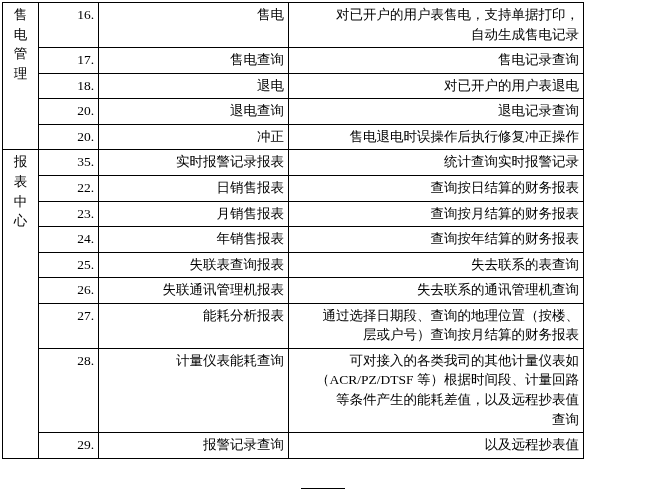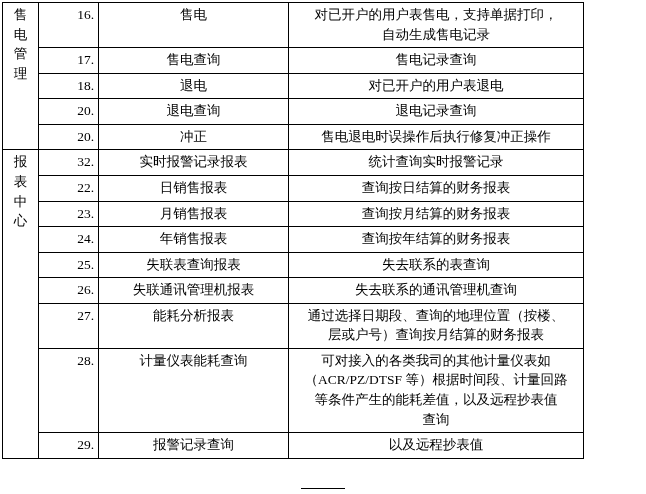--- a/index.html
+++ b/index.html
@@ -51,25 +51,25 @@
   }
   td.group-cell .gchar {
     display: block;
   }
   td.num-cell {
     text-align: right;
     font-size: 13.5px;
     padding-top: 3px;
   }
   td.name-cell {
-    text-align: center;
+    text-align: right;
     padding-left: 8px;
   }
   td.desc-cell {
-    text-align: center;
+    text-align: right;
     padding-left: 8px;
   }
   .desc-line {
     display: block;
     white-space: nowrap;
   }
   .name-line {
     display: block;
     white-space: nowrap;
   }
@@ -153,21 +153,21 @@
         </td>
       </tr>
 
       <tr>
         <td class="group-cell" rowspan="9">
           <span class="gchar">报</span>
           <span class="gchar">表</span>
           <span class="gchar">中</span>
           <span class="gchar">心</span>
         </td>
-        <td class="num-cell">32.</td>
+        <td class="num-cell">35.</td>
         <td class="name-cell">
           <span class="name-line">实时报警记录报表</span>
         </td>
         <td class="desc-cell">
           <span class="desc-line">统计查询实时报警记录</span>
         </td>
       </tr>
 
       <tr>
         <td class="num-cell">22.</td>

